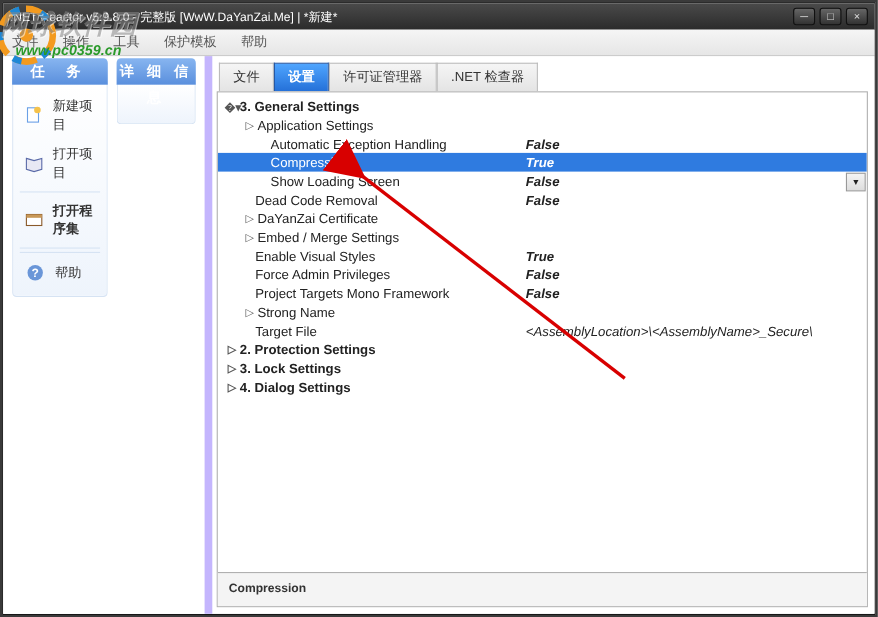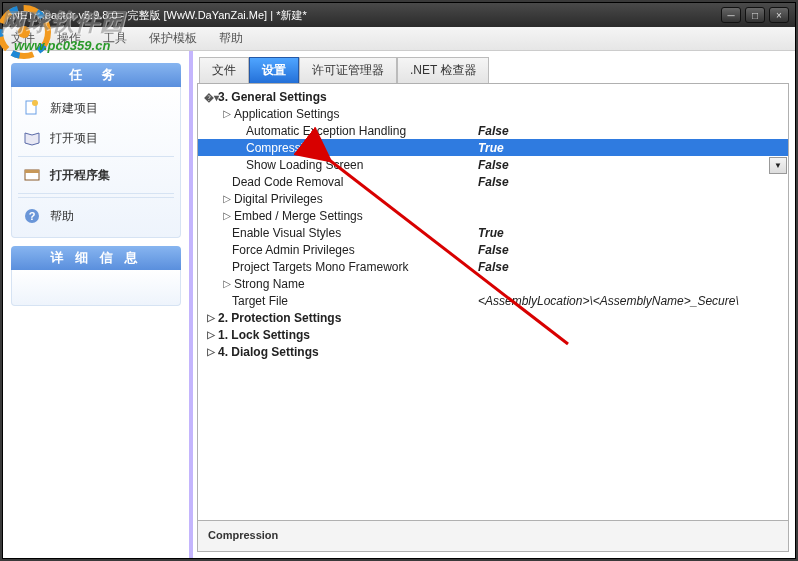--- a/index.html
+++ b/index.html
@@ -8,21 +8,21 @@
 .titlebar { background: linear-gradient(#4a4a4a,#2b2b2b); color: #fff; height: 24px; display: flex; align-items: center; padding: 0 6px; font-size: 11px; }
 .titlebar .title-text { flex: 1; }
 .winbtns { display: flex; gap: 4px; }
 .winbtn { width: 20px; height: 16px; background: linear-gradient(#666,#333); border: 1px solid #111; border-radius: 3px; display: flex; align-items: center; justify-content: center; color: #ddd; font-size: 10px; cursor: pointer; }
 .menubar { height: 24px; background: linear-gradient(#f5f5f5,#e6e6e6); border-bottom: 1px solid #ccc; display: flex; align-items: center; font-size: 12px; color: #555; padding: 0 4px; gap: 14px; position: relative; }
 .menuitem { padding: 2px 4px; cursor: pointer; }
 .watermark { position: absolute; top: 6px; left: 0; font-size: 24px; font-weight: 700; color: #888; opacity: 0.55; letter-spacing: 1px; pointer-events: none; font-style: italic; z-index: 50; text-shadow: 1px 1px 0 #fff; }
 .watermark-sub { position: absolute; top: 38px; left: 14px; font-size: 13px; font-weight: 700; color: #2a9a2a; font-style: italic; z-index: 50; pointer-events: none; }
 .wlogo { position: absolute; top: 2px; left: -6px; z-index: 49; pointer-events: none; }
 .body { flex: 1; display: flex; background: #fff; }
-.sidebar { width: 190px; background: #fff; border-right: 4px solid #c4b5fd; padding: 12px 8px; display: flex; flex-direction: column; gap: 8px; }
+.sidebar { width: 190px; background: #fff; border-right: 7px solid #c4b5fd; padding: 2px 8px; display: flex; flex-direction: row; gap: 8px; }
 .panel-head { background: linear-gradient(#87b5f0,#5a8fdd); color: #fff; font-size: 13px; font-weight: 700; letter-spacing: 8px; text-align: center; height: 24px; line-height: 24px; border-radius: 4px 4px 0 0; }
 .panel-body { background: linear-gradient(#fff,#eef4fc); border: 1px solid #d6e3f3; border-top: none; border-radius: 0 0 4px 4px; padding: 6px 4px; }
 .task-item { display: flex; align-items: center; gap: 8px; padding: 5px 6px; font-size: 12px; color: #333; cursor: pointer; }
 .task-item.bold { font-weight: 700; }
 .task-sep { height: 1px; background: #d6e3f3; margin: 3px 2px; }
 .task-icon { width: 20px; height: 20px; display: flex; align-items: center; justify-content: center; }
 .main { flex: 1; display: flex; flex-direction: column; padding: 6px 6px 6px 4px; }
 .tabstrip { display: flex; gap: 0; margin-left: 2px; }
 .tab { padding: 4px 12px; font-size: 12px; background: linear-gradient(#f5f5f5,#e4e4e4); border: 1px solid #bbb; border-bottom: none; color: #333; cursor: pointer; }
 .tab.active { background: linear-gradient(#4fa5ff,#2470d8); color: #fff; border-color: #2558a5; font-weight: 700; }
@@ -168,21 +168,21 @@
             <span class="prop-val">False</span>
           </div>
 
           <div class="row lvl2row">
             <span class="prop-name">Dead Code Removal</span>
             <span class="prop-val">False</span>
           </div>
 
           <div class="row lvl2">
             <span class="exp">▷</span>
-            <span>Digital Privileges</span>
+            <span>DaYanZai Certificate</span>
           </div>
 
           <div class="row lvl2">
             <span class="exp">▷</span>
             <span>Embed / Merge Settings</span>
           </div>
 
           <div class="row lvl2row">
             <span class="prop-name">Enable Visual Styles</span>
             <span class="prop-val">True</span>
@@ -207,21 +207,21 @@
             <span class="prop-name">Target File</span>
             <span class="prop-val" style="font-weight:400">&lt;AssemblyLocation&gt;\&lt;AssemblyName&gt;_Secure\</span>
           </div>
 
           <div class="row header lvl1">
             <span class="exp">▷</span>
             <span>2. Protection Settings</span>
           </div>
           <div class="row header lvl1">
             <span class="exp">▷</span>
-            <span>1. Lock Settings</span>
+            <span>3. Lock Settings</span>
           </div>
           <div class="row header lvl1">
             <span class="exp">▷</span>
             <span>4. Dialog Settings</span>
           </div>
 
           <svg class="arrow-overlay" width="580" height="300">
             <defs>
                 <marker id="ah" markerWidth="12" markerHeight="12" refX="2" refY="6" orient="auto">
                   <path d="M12 0 L0 6 L12 12 Z" fill="#d80000"></path>

